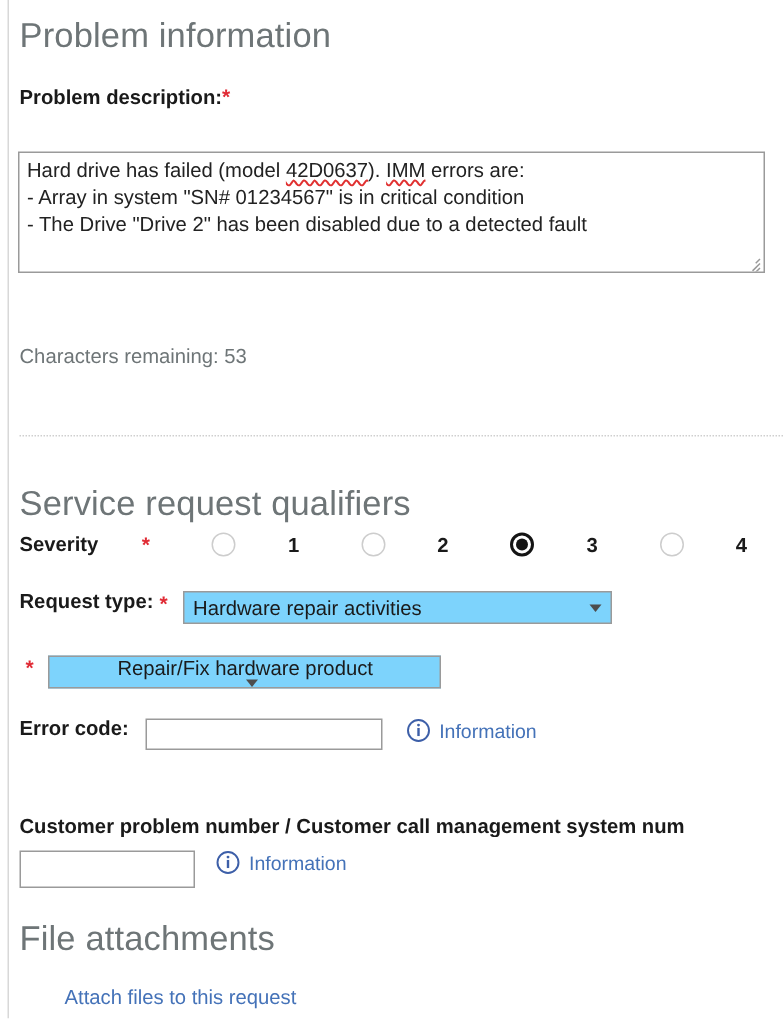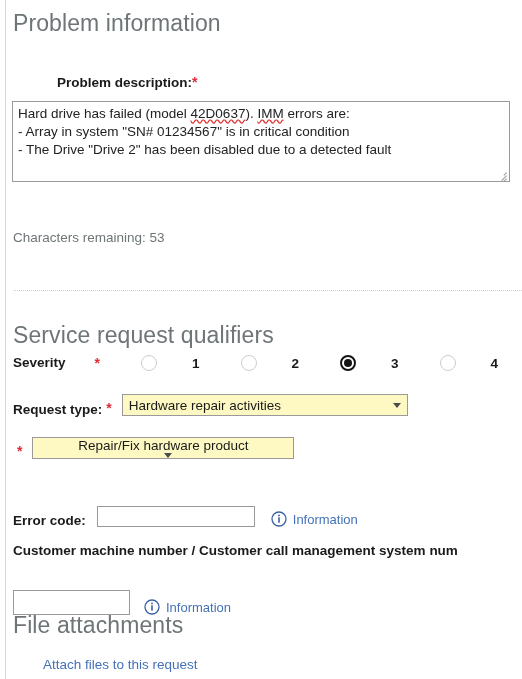--- a/index.html
+++ b/index.html
@@ -174,26 +174,26 @@
     font-size: 12.5px;
     margin-left: 6px;
     white-space: nowrap;
   }
   .popup-icon { width: 17px; height: 16px; display: block; }
 
   
   .sel-row {
     position: absolute;
     display: flex;
-    align-items: flex-end;
+    align-items: flex-start;
     left: 7px;
   }
   .sel-box {
     border: 1px solid #9a9a9a;
-    background: #fef9c3;
+    background: #7dd3fc;
     height: 22px;
     box-sizing: border-box;
     display: flex;
     align-items: center;
     justify-content: space-between;
     padding: 0 6px 0 6px;
     font-size: 13.5px;
     color: #1a1a1a;
   }
   .sel-caret {
@@ -214,21 +214,20 @@
     font-size: 13px;
     padding: 0 4px;
     color: #1a1a1a;
   }
 
   
   .info-link {
     display: flex;
     align-items: center;
     text-decoration: none;
-    margin-top: 32px;
   }
   .info-icon { width: 16px; height: 16px; display: block; }
   .info-label {
     color: #4472b8;
     font-size: 13px;
     margin-left: 6px;
     white-space: nowrap;
   }
 
   .attach-link {
@@ -243,21 +242,21 @@
 </style>
 </head>
 <body>
 
 <div class="page-edge"></div>
 
 <div class="content">
 
   <h2 class="section-title" style="position:absolute;left:7px;top:12px;">Problem information</h2>
 
-  <div style="position:absolute;left:7px;top:74px;margin-left:44px;">
+  <div style="position:absolute;left:7px;top:56px;">
     <span class="field-label">Problem description:</span><span class="req-star">*</span>
   </div>
 
   <div class="textarea-box">
     <div class="ta-line"><span>Hard drive has failed (model </span><span class="misspell">42D0637</span><span>). </span><span class="misspell">IMM</span><span> errors are:</span></div>
     <div class="ta-line">- Array in system "SN# 01234567" is in critical condition</div>
     <div class="ta-line">- The Drive "Drive 2" has been disabled due to a detected fault</div>
     <div class="resize-grip">
       <i style="width:10px; bottom:1px;  transform:rotate(-45deg);"></i>
       <i style="width:7px;  bottom:4px;  transform:rotate(-45deg);"></i>
@@ -325,21 +324,21 @@
           <circle cx="8" cy="8" r="7" fill="#ffffff" stroke="#3d5fa8" stroke-width="1.3"></circle>
           <circle cx="8" cy="4.4" r="0.95" fill="#3d5fa8"></circle>
           <rect x="7.2" y="6.3" width="1.6" height="5.4" fill="#3d5fa8"></rect>
         </svg>
       </span>
       <span class="info-label">Information</span>
     </a>
   </div>
 
   <div style="position:absolute;left:7px;top:543px;overflow:hidden;width:512px;white-space:nowrap;">
-    <span class="field-label">Customer machine number / Customer call management system num</span>
+    <span class="field-label">Customer problem number / Customer call management system num</span>
   </div>
 
   <div class="sel-row" style="top:567px;">
     <input class="text-input" style="width: 117px; height: 25px;" type="text" placeholder="">
     <a class="info-link" href="#" style="margin-left:14px;">
       <span>
         <svg class="info-icon" viewBox="0 0 16 16" xmlns="http://www.w3.org/2000/svg">
           <circle cx="8" cy="8" r="7" fill="#ffffff" stroke="#3d5fa8" stroke-width="1.3"></circle>
           <circle cx="8" cy="4.4" r="0.95" fill="#3d5fa8"></circle>
           <rect x="7.2" y="6.3" width="1.6" height="5.4" fill="#3d5fa8"></rect>

